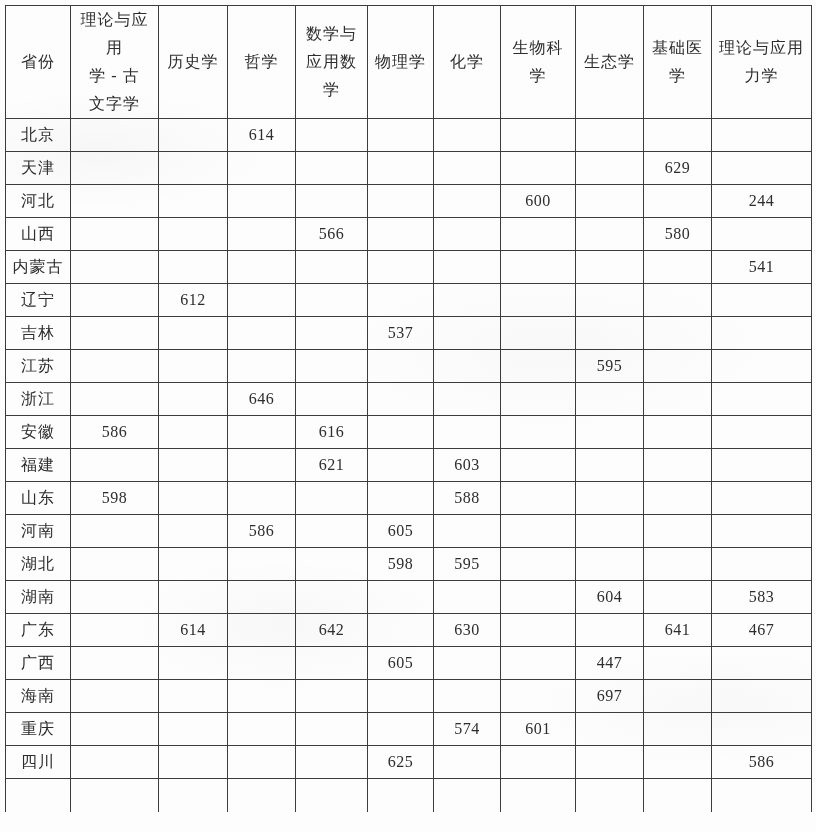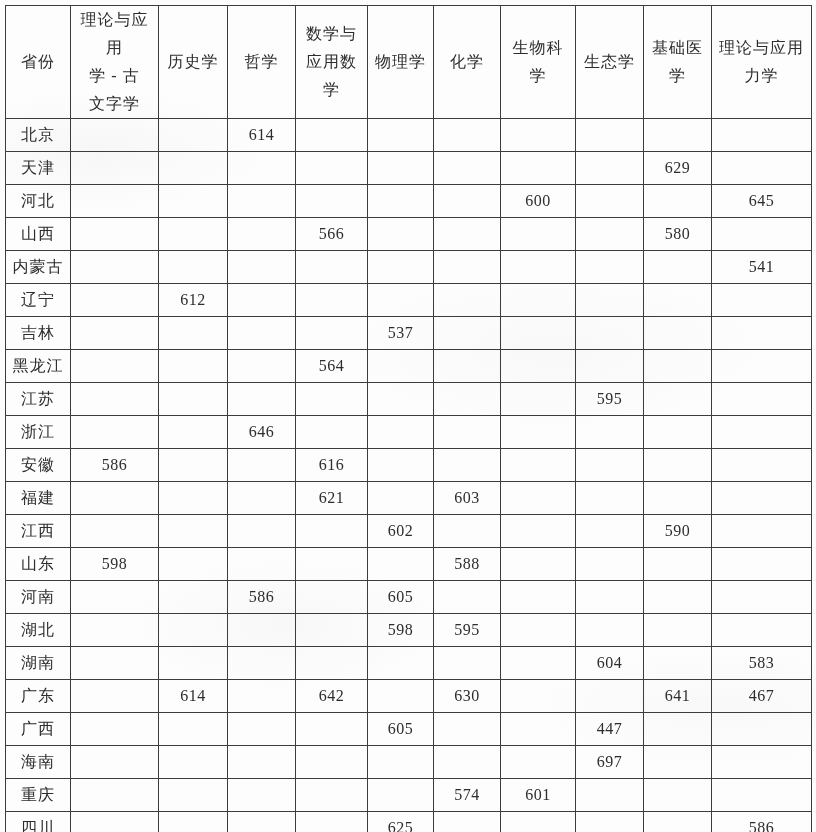--- a/index.html
+++ b/index.html
@@ -144,21 +144,21 @@
           <td class="province">河北</td>
           <td class="score"></td>
           <td class="score"></td>
           <td class="score"></td>
           <td class="score"></td>
           <td class="score"></td>
           <td class="score"></td>
           <td class="score">600</td>
           <td class="score"></td>
           <td class="score"></td>
-          <td class="score">645</td>
+          <td class="score">244</td>
         </tr>
         <tr>
           <td class="province">山西</td>
           <td class="score"></td>
           <td class="score"></td>
           <td class="score"></td>
           <td class="score">566</td>
           <td class="score"></td>
           <td class="score"></td>
           <td class="score"></td>
@@ -192,33 +192,20 @@
           <td class="score"></td>
           <td class="score"></td>
         </tr>
         <tr>
           <td class="province">吉林</td>
           <td class="score"></td>
           <td class="score"></td>
           <td class="score"></td>
           <td class="score"></td>
           <td class="score">537</td>
-          <td class="score"></td>
-          <td class="score"></td>
-          <td class="score"></td>
-          <td class="score"></td>
-          <td class="score"></td>
-        </tr>
-        <tr>
-          <td class="province">黑龙江</td>
-          <td class="score"></td>
-          <td class="score"></td>
-          <td class="score"></td>
-          <td class="score">564</td>
-          <td class="score"></td>
           <td class="score"></td>
           <td class="score"></td>
           <td class="score"></td>
           <td class="score"></td>
           <td class="score"></td>
         </tr>
         <tr>
           <td class="province">江苏</td>
           <td class="score"></td>
           <td class="score"></td>
@@ -261,33 +248,20 @@
           <td class="province">福建</td>
           <td class="score"></td>
           <td class="score"></td>
           <td class="score"></td>
           <td class="score">621</td>
           <td class="score"></td>
           <td class="score">603</td>
           <td class="score"></td>
           <td class="score"></td>
           <td class="score"></td>
-          <td class="score"></td>
-        </tr>
-        <tr>
-          <td class="province">江西</td>
-          <td class="score"></td>
-          <td class="score"></td>
-          <td class="score"></td>
-          <td class="score"></td>
-          <td class="score">602</td>
-          <td class="score"></td>
-          <td class="score"></td>
-          <td class="score"></td>
-          <td class="score">590</td>
           <td class="score"></td>
         </tr>
         <tr>
           <td class="province">山东</td>
           <td class="score">598</td>
           <td class="score"></td>
           <td class="score"></td>
           <td class="score"></td>
           <td class="score"></td>
           <td class="score">588</td>

